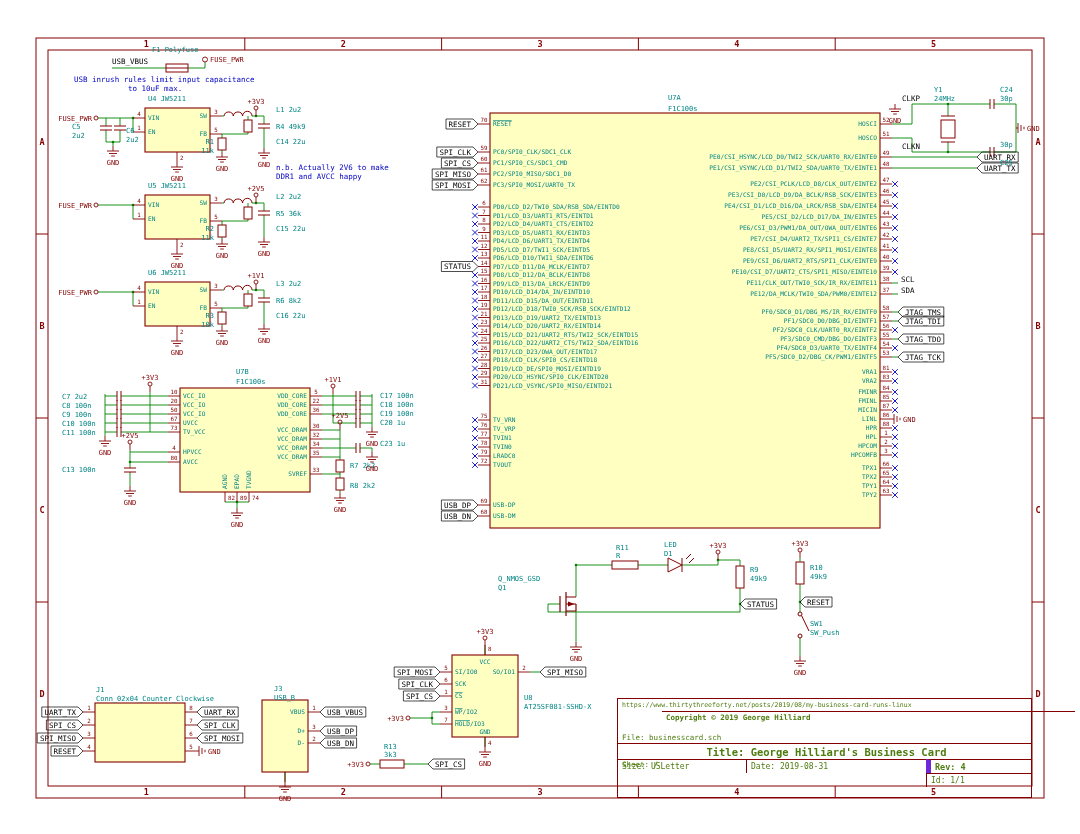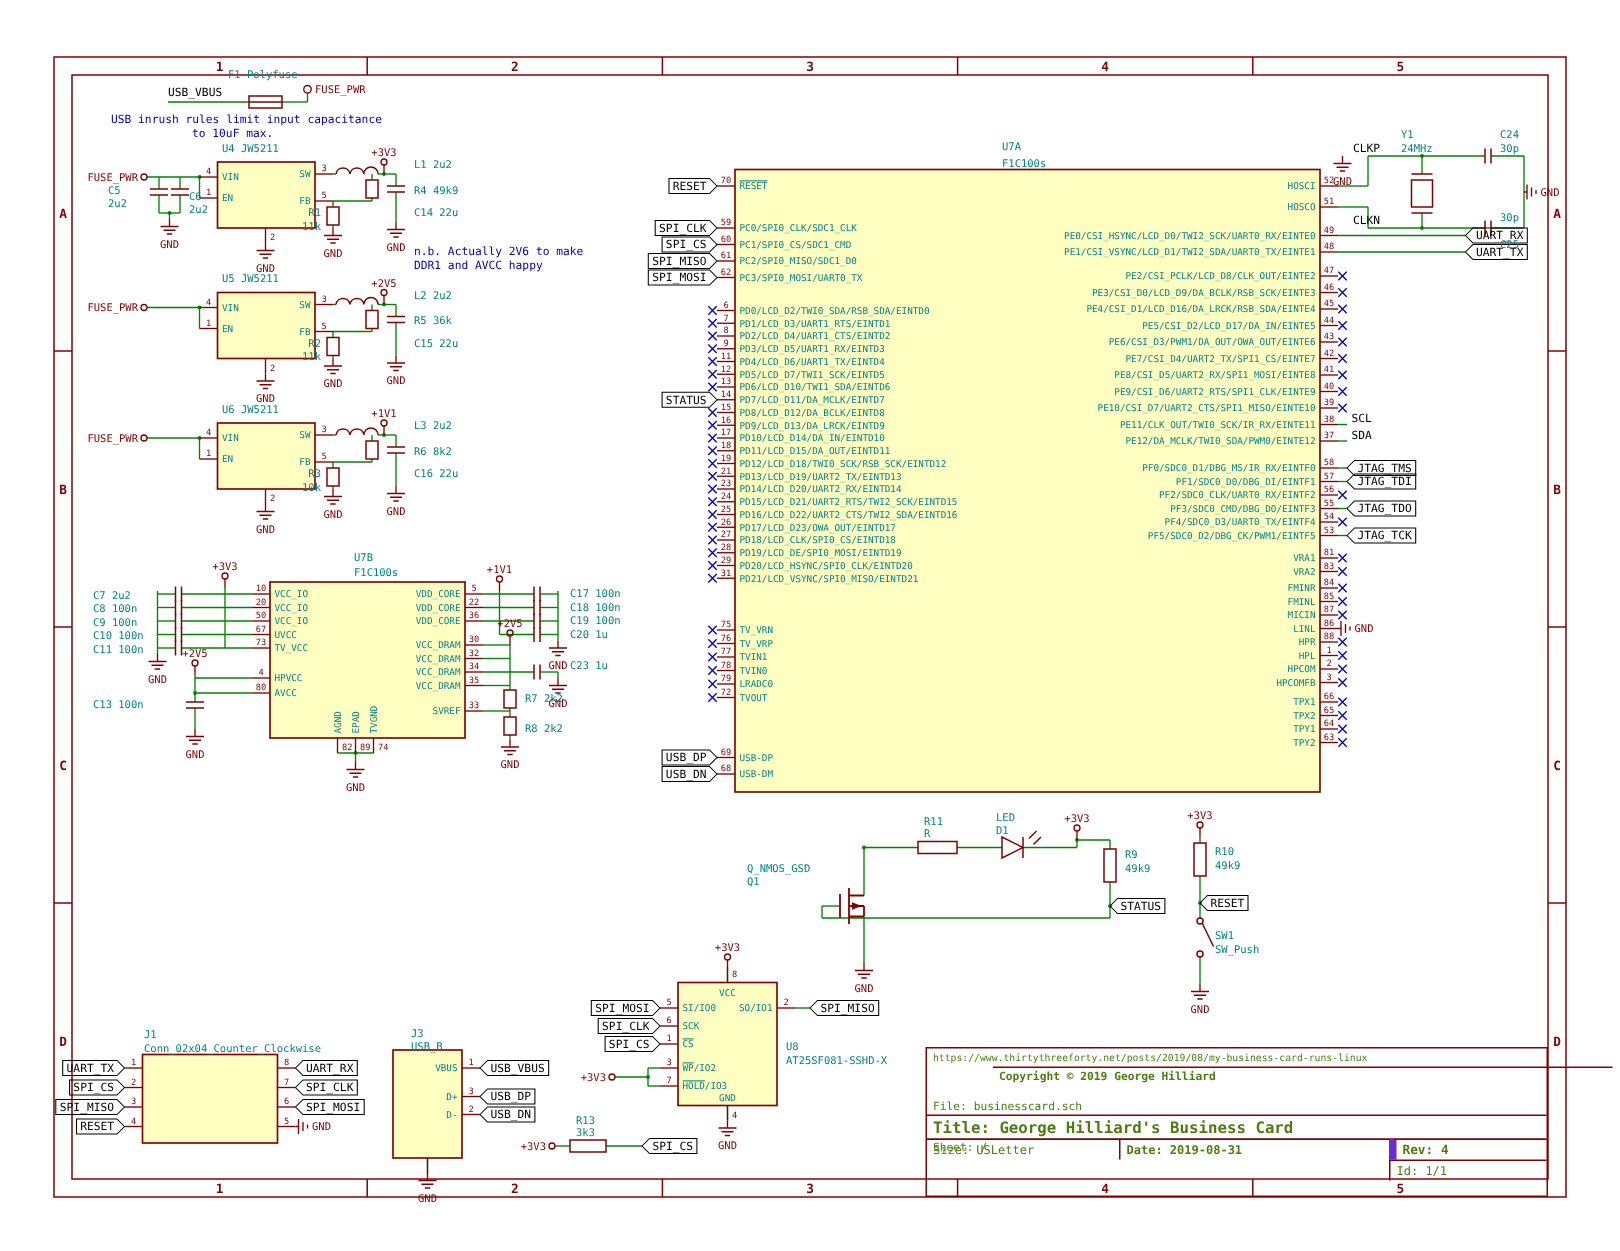--- a/index.html
+++ b/index.html
@@ -17,23 +17,23 @@
   .frm{fill:#840000;font-size:8.5px;font-weight:bold;}
   
   #titleblock{position:absolute;left:617px;top:698px;width:415px;height:100px;
     border:1px solid #840000;box-sizing:border-box;color:#4d7c0f;
     font-family:"DejaVu Sans Mono",monospace;background:transparent;}
   #titleblock div{position:absolute;box-sizing:border-box;padding-left:4px;overflow:hidden;white-space:nowrap;}
   .tb-url  {left:0;top:0;width:413px;height:12px;font-size:6.5px;line-height:12px;}
   .tb-copy {left:0;top:12px;width:413px;height:12px;font-size:7.5px;line-height:12px;font-weight:bold;border-top:1px solid #840000;margin-left:44px;}
   .tb-sheet{left:0;top:24px;width:413px;height:10px;font-size:7.5px;line-height:10px;border-top:1px solid #840000;margin-top:36px;}
   .tb-file {left:0;top:34px;width:413px;height:10px;font-size:7.5px;line-height:10px;}
-  .tb-title{left:0;top:44px;width:413px;height:16px;font-size:10.5px;line-height:16px;font-weight:bold;border-top:1px solid #840000;}
+  .tb-title{left:0;top:44px;width:413px;height:16px;font-size:10.5px;line-height:16px;font-weight:bold;border-top:1px solid #840000;text-align:center;}
   .tb-size {left:0;top:60px;width:128px;height:14px;font-size:8px;line-height:14px;border-top:1px solid #840000;}
-  .tb-date {left:128px;top:60px;width:180px;height:14px;font-size:8px;line-height:14px;border-top:1px solid #840000;border-left:1px solid #840000;font-weight:bold;}
+  .tb-date {left:128px;top:60px;width:180px;height:14px;font-size:8px;line-height:14px;border-top:1px solid #840000;border-left:1px solid #840000;}
   .tb-rev  {left:308px;top:60px;width:105px;height:14px;font-size:8.5px;line-height:14px;font-weight:bold;border-top:1px solid #840000;border-left:5px solid #6d28d9;}
   .tb-tool {left:0;top:74px;width:308px;height:14px;font-size:8px;line-height:14px;border-top:1px solid #840000;}
   .tb-id   {left:308px;top:74px;width:105px;height:14px;font-size:8px;line-height:14px;border-top:1px solid #840000;border-left:1px solid #840000;}
 </style>
 </head>
 <body>
 
 <div id="canvas">
   <svg id="gfx" viewBox="0 0 1080 834">
       <rect x="36" y="38" width="1008" height="760" fill="none" stroke="#840000" stroke-width="1"></rect>

